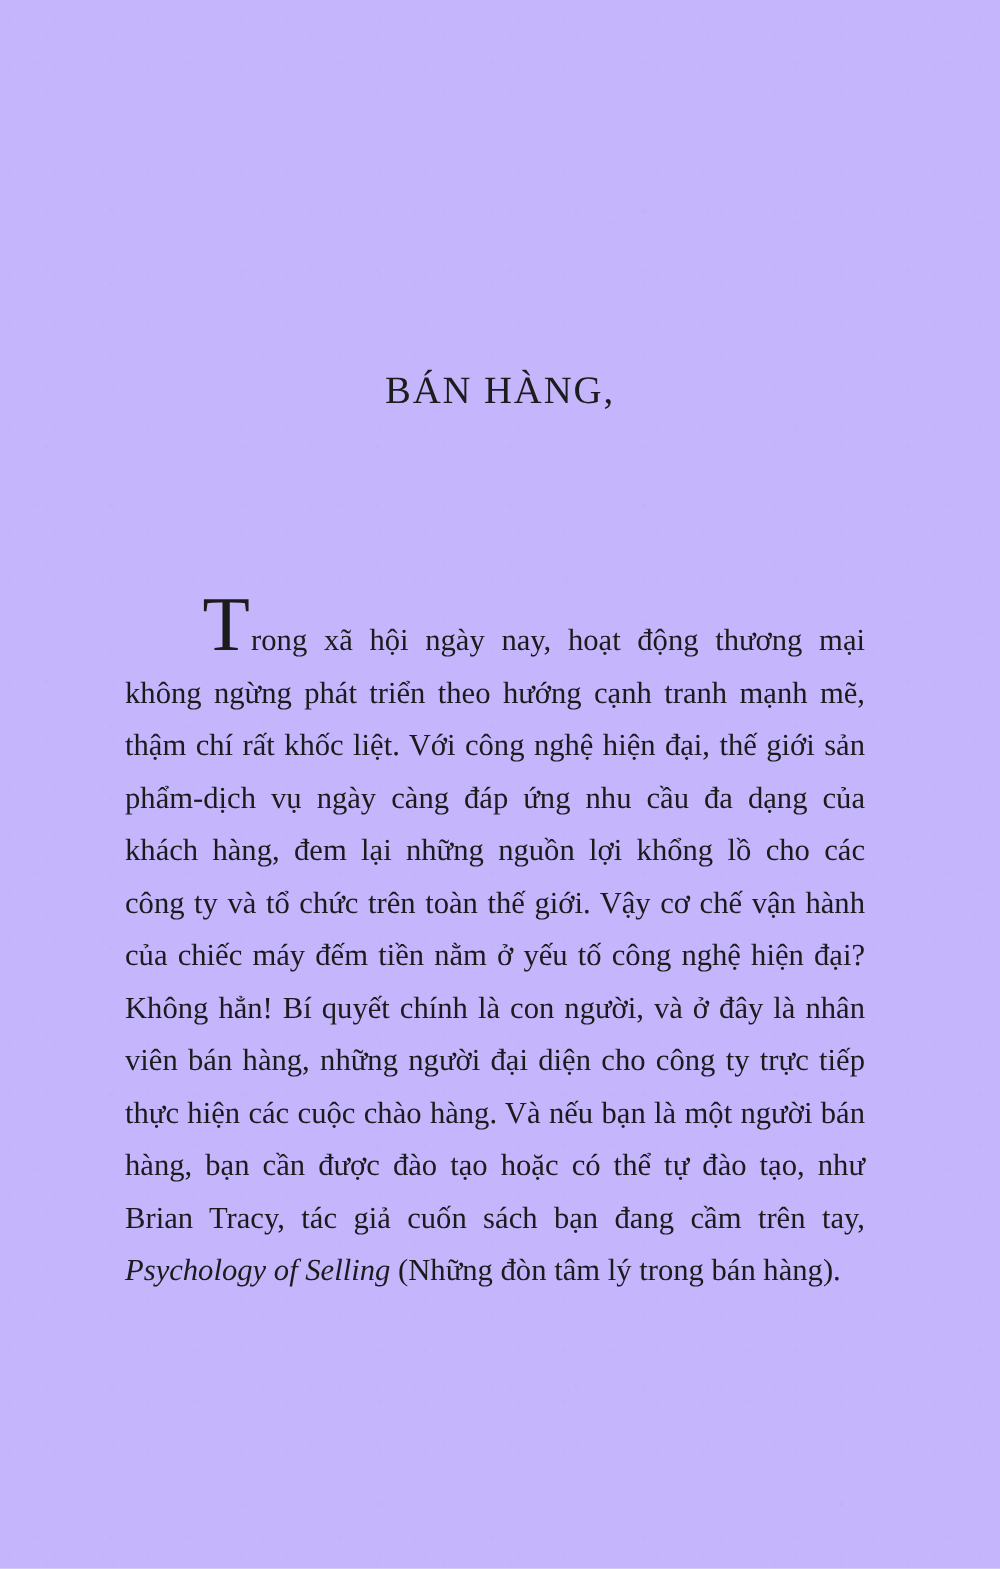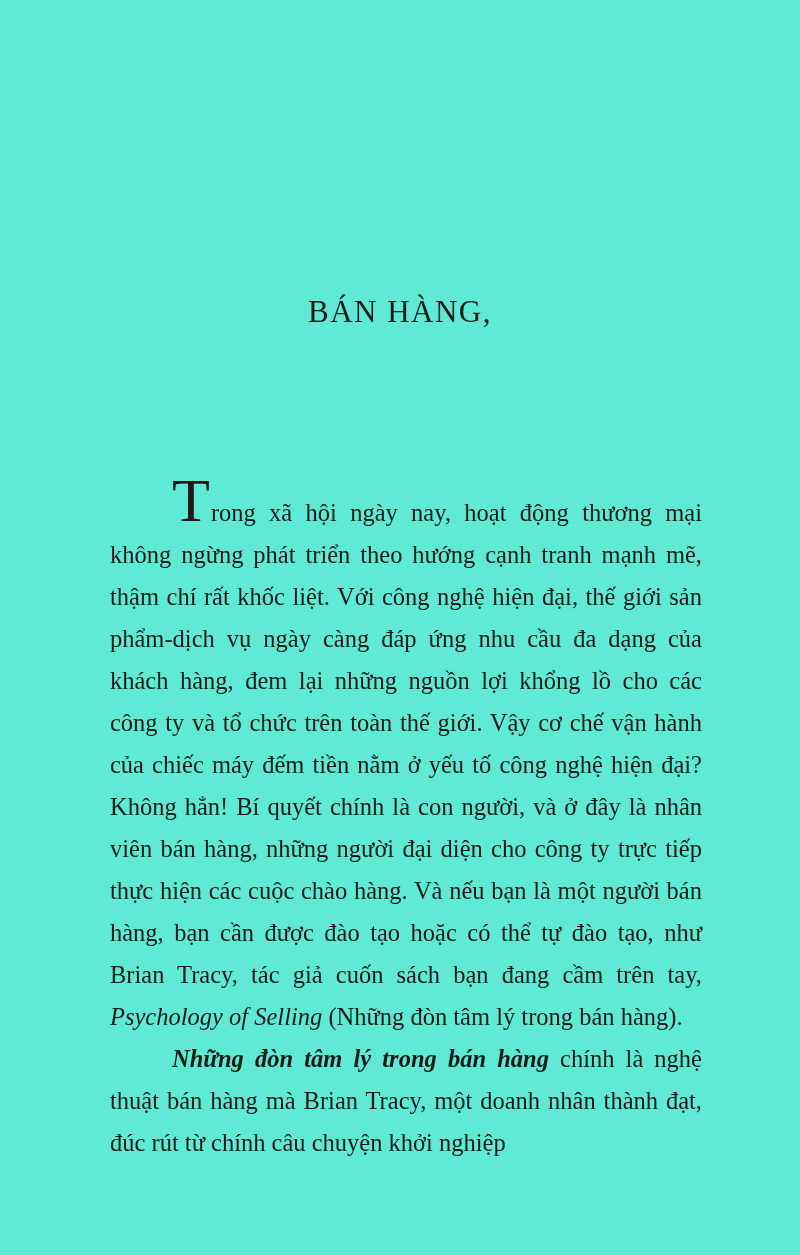--- a/index.html
+++ b/index.html
@@ -5,21 +5,21 @@
   html, body {
     margin: 0;
     padding: 0;
     background: #e8e8e8;
   }
   .page {
     position: relative;
     width: 800px;
     height: 1255px;
     margin: 0 auto;
-    background: #5eead4;
+    background: #c4b5fd;
     color: #1b1b1b;
     font-family: "Liberation Serif", "DejaVu Serif", serif;
     overflow: hidden;
   }
   
   .page::before {
     content: "";
     position: absolute;
     inset: 0;
     background:
@@ -38,21 +38,21 @@
     text-align: center;
     font-weight: 400;
     font-size: 31px;
     line-height: 54px;
     letter-spacing: 1.5px;
     color: #1c1c1c;
   }
   .body-text {
     position: absolute;
     top: 492px;
-    left: 110px;
+    left: 100px;
     width: 592px;
     font-size: 24.5px;
     line-height: 42px;
     text-align: justify;
     color: #1b1b1b;
   }
   .para {
     margin: 0;
     text-indent: 62px;
   }
@@ -73,16 +73,15 @@
 <body>
 
 <div class="page">
 
   <h1 class="chapter-title">
     <span>BÁN HÀNG,</span><br>
   </h1>
 
   <div class="body-text" id="body-text">
       <p class="para"><span class="dropcap">T</span><span>rong xã hội ngày nay, hoạt động thương mại không ngừng phát triển theo hướng cạnh tranh mạnh mẽ, thậm chí rất khốc liệt. Với công nghệ hiện đại, thế giới sản phẩm-dịch vụ ngày càng đáp ứng nhu cầu đa dạng của khách hàng, đem lại những nguồn lợi khổng lồ cho các công ty và tổ chức trên toàn thế giới. Vậy cơ chế vận hành của chiếc máy đếm tiền nằm ở yếu tố công nghệ hiện đại? Không hẳn! Bí quyết chính là con người, và ở đây là nhân viên bán hàng, những người đại diện cho công ty trực tiếp thực hiện các cuộc chào hàng. Và nếu bạn là một người bán hàng, bạn cần được đào tạo hoặc có thể tự đào tạo, như Brian Tracy, tác giả cuốn sách bạn đang cầm trên tay, </span><span class="seg-italic">Psychology of Selling</span><span> (Những đòn tâm lý trong bán hàng).</span></p>
-      <p class="para"><span class="seg-bold-italic">Những đòn tâm lý trong bán hàng</span><span> chính là nghệ thuật bán hàng mà Brian Tracy, một doanh nhân thành đạt, đúc rút từ chính câu chuyện khởi nghiệp</span></p>
     </div>
 
 </div>
 
 </body></html>

